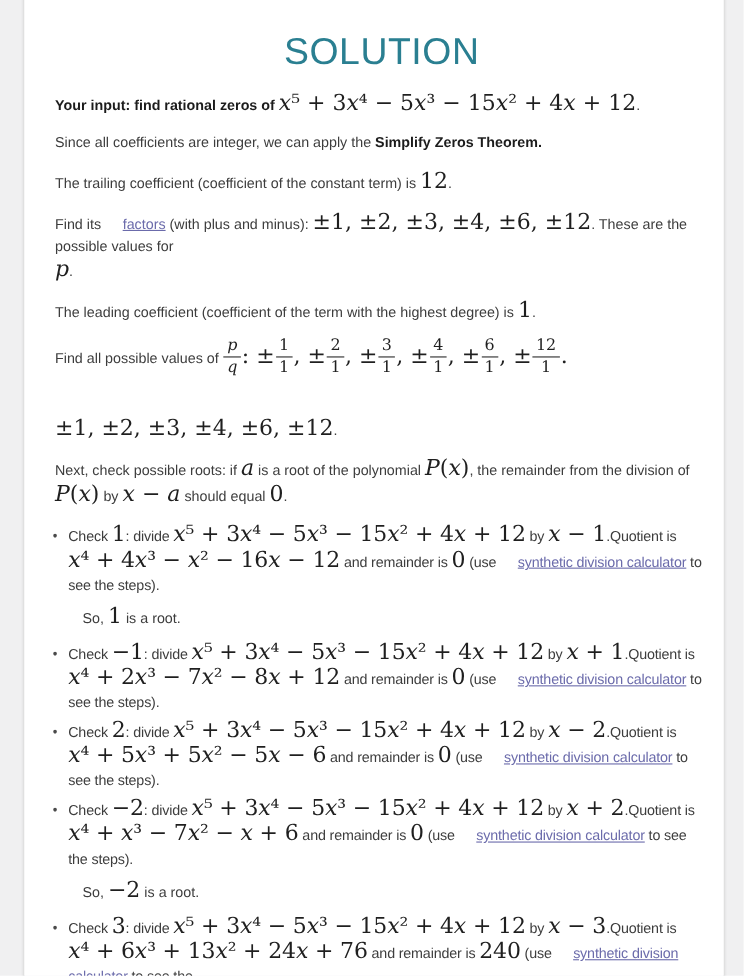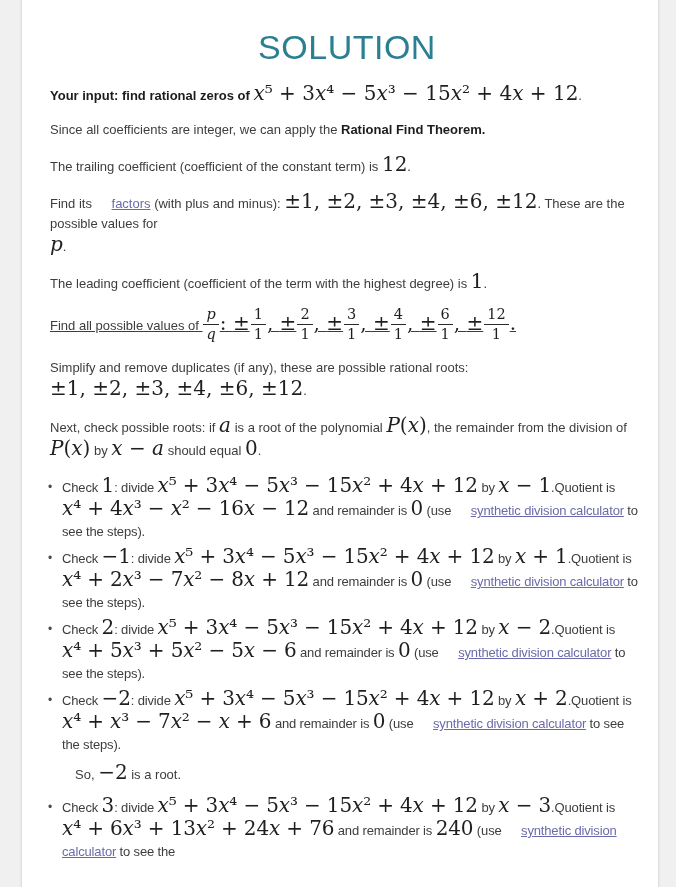--- a/index.html
+++ b/index.html
@@ -33,21 +33,21 @@
     margin:14px 0;padding-right:14px;
     font-size:13px;line-height:20px;color:var(--text);
   }
   .para strong{color:#1c1c1c;}
   .math{
     font-family:"DejaVu Serif","Liberation Serif",serif;
     font-style:normal;font-size:20px;color:var(--math);
   }
   .math i{font-style:italic;}
   .lnk{color:var(--link);text-decoration:underline;cursor:pointer;padding-left:16px;}
-  .pq-line{line-height:24px;text-decoration:underline;}
+  .pq-line{line-height:24px;}
   .frac{
     display:inline-block;vertical-align:middle;text-align:center;
     font-family:"DejaVu Serif","Liberation Serif",serif;
     font-size:14.5px;color:var(--math);line-height:1.15;
     margin:0 1px;position:relative;top:-2px;
   }
   .frac.it{font-style:italic;}
   .fnum{display:block;border-bottom:1px solid #2a2a2a;padding:0 3px 1px;}
   .fden{display:block;padding-top:1px;}
   .checks{margin:12px 0 0 0;padding:0;list-style:none;}
@@ -61,31 +61,32 @@
   }
   .so{margin:7px 0 10px 13px;letter-spacing:0;}
 </style>
 </head>
 <body>
 
 <div class="card">
   <h1 class="title">SOLUTION</h1>
 
   <p class="para"><strong>Your input: find rational zeros of </strong><span class="math"><i>x</i>⁵ + 3<i>x</i>⁴ − 5<i>x</i>³ − 15<i>x</i>² + 4<i>x</i> + 12</span><span>.</span></p>
-  <p class="para"><span>Since all coefficients are integer, we can apply the </span><strong>Rational Find Theorem.</strong></p>
+  <p class="para"><span>Since all coefficients are integer, we can apply the </span><strong>Simplify Zeros Theorem.</strong></p>
   <p class="para"><span>The trailing coefficient (coefficient of the constant term) is </span><span class="math">12</span><span>.</span></p>
   <p class="para"><span>Find its </span><a class="lnk" href="#">factors</a><span> (with plus and minus): </span><span class="math">±1, ±2, ±3, ±4, ±6, ±12</span><span>. These are the possible values for</span><br><span class="math"><i>p</i></span><span>.</span></p>
   <p class="para"><span>The leading coefficient (coefficient of the term with the highest degree) is </span><span class="math">1</span><span>.</span></p>
   <p class="para pq-line"><span>Find all possible values of </span><span class="frac it"><span class="fnum">p</span><span class="fden">q</span></span><span class="math">: </span><span class="math">±</span><span class="frac"><span class="fnum">1</span><span class="fden">1</span></span><span class="math">, </span><span class="math">±</span><span class="frac"><span class="fnum">2</span><span class="fden">1</span></span><span class="math">, </span><span class="math">±</span><span class="frac"><span class="fnum">3</span><span class="fden">1</span></span><span class="math">, </span><span class="math">±</span><span class="frac"><span class="fnum">4</span><span class="fden">1</span></span><span class="math">, </span><span class="math">±</span><span class="frac"><span class="fnum">6</span><span class="fden">1</span></span><span class="math">, </span><span class="math">±</span><span class="frac"><span class="fnum">12</span><span class="fden">1</span></span><span class="math">.</span></p>
-  <p class="para"><span>Simplify and remove duplicates (if any), these are possible rational roots:</span><br><span class="math">±1, ±2, ±3, ±4, ±6, ±12</span><span>.</span></p>
+  <p class="para"><br><span class="math">±1, ±2, ±3, ±4, ±6, ±12</span><span>.</span></p>
   <p class="para"><span>Next, check possible roots: if </span><span class="math"><i>a</i></span><span> is a root of the polynomial </span><span class="math"><i>P</i>(<i>x</i>)</span><span>, the remainder from the division of</span><br><span class="math"><i>P</i>(<i>x</i>)</span><span> by </span><span class="math"><i>x</i> − <i>a</i></span><span> should equal </span><span class="math">0</span><span>.</span></p>
 
   <ul class="checks">
     <li>
       <div class="check-line"><span>Check </span><span class="math">1</span><span>: divide </span><span class="math"><i>x</i>⁵ + 3<i>x</i>⁴ − 5<i>x</i>³ − 15<i>x</i>² + 4<i>x</i> + 12</span><span> by </span><span class="math"><i>x</i> − 1</span><span>.Quotient is</span><br><span class="math"><i>x</i>⁴ + 4<i>x</i>³ − <i>x</i>² − 16<i>x</i> − 12</span><span> and remainder is </span><span class="math">0</span><span> (use </span><a class="lnk" href="#">synthetic division calculator</a><span> to see the steps).</span></div>
+      <div class="so"><span>So, </span><span class="math">1</span><span> is a root.</span></div>
     </li>
     <li>
       <div class="check-line"><span>Check </span><span class="math">−1</span><span>: divide </span><span class="math"><i>x</i>⁵ + 3<i>x</i>⁴ − 5<i>x</i>³ − 15<i>x</i>² + 4<i>x</i> + 12</span><span> by </span><span class="math"><i>x</i> + 1</span><span>.Quotient is</span><br><span class="math"><i>x</i>⁴ + 2<i>x</i>³ − 7<i>x</i>² − 8<i>x</i> + 12</span><span> and remainder is </span><span class="math">0</span><span> (use </span><a class="lnk" href="#">synthetic division calculator</a><span> to see the steps).</span></div>
     </li>
     <li>
       <div class="check-line"><span>Check </span><span class="math">2</span><span>: divide </span><span class="math"><i>x</i>⁵ + 3<i>x</i>⁴ − 5<i>x</i>³ − 15<i>x</i>² + 4<i>x</i> + 12</span><span> by </span><span class="math"><i>x</i> − 2</span><span>.Quotient is</span><br><span class="math"><i>x</i>⁴ + 5<i>x</i>³ + 5<i>x</i>² − 5<i>x</i> − 6</span><span> and remainder is </span><span class="math">0</span><span> (use </span><a class="lnk" href="#">synthetic division calculator</a><span> to see the steps).</span></div>
     </li>
     <li>
       <div class="check-line"><span>Check </span><span class="math">−2</span><span>: divide </span><span class="math"><i>x</i>⁵ + 3<i>x</i>⁴ − 5<i>x</i>³ − 15<i>x</i>² + 4<i>x</i> + 12</span><span> by </span><span class="math"><i>x</i> + 2</span><span>.Quotient is</span><br><span class="math"><i>x</i>⁴ + <i>x</i>³ − 7<i>x</i>² − <i>x</i> + 6</span><span> and remainder is </span><span class="math">0</span><span> (use </span><a class="lnk" href="#">synthetic division calculator</a><span> to see the steps).</span></div>
       <div class="so"><span>So, </span><span class="math">−2</span><span> is a root.</span></div>

